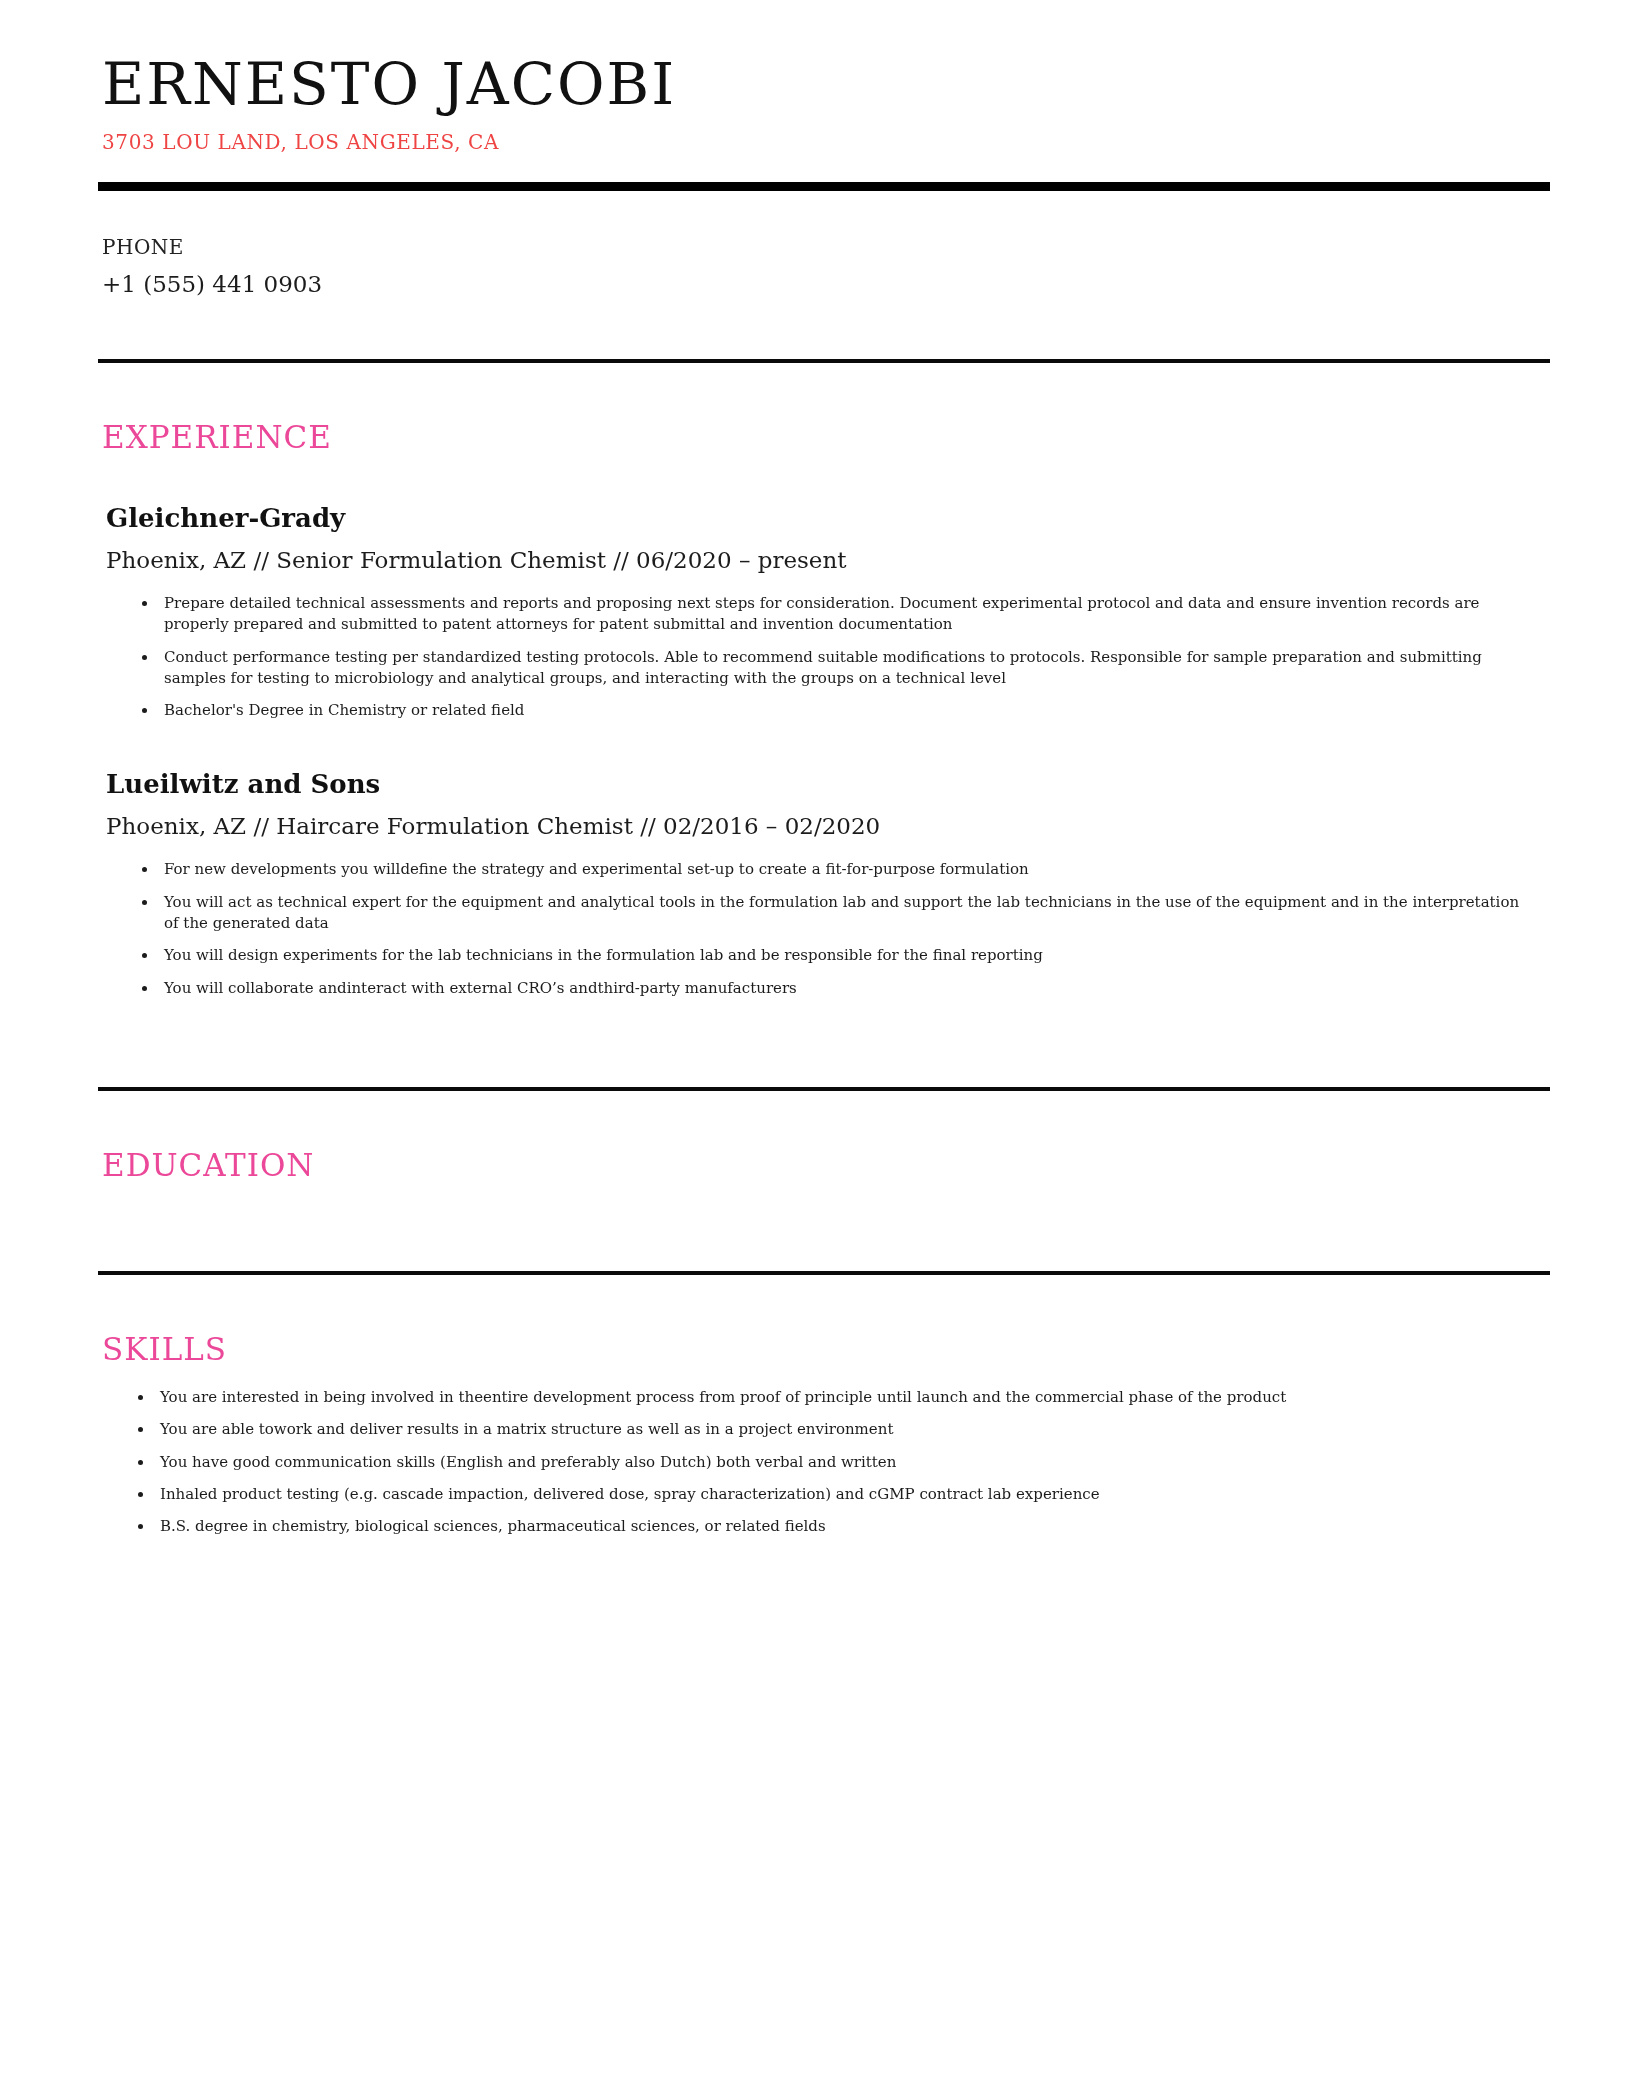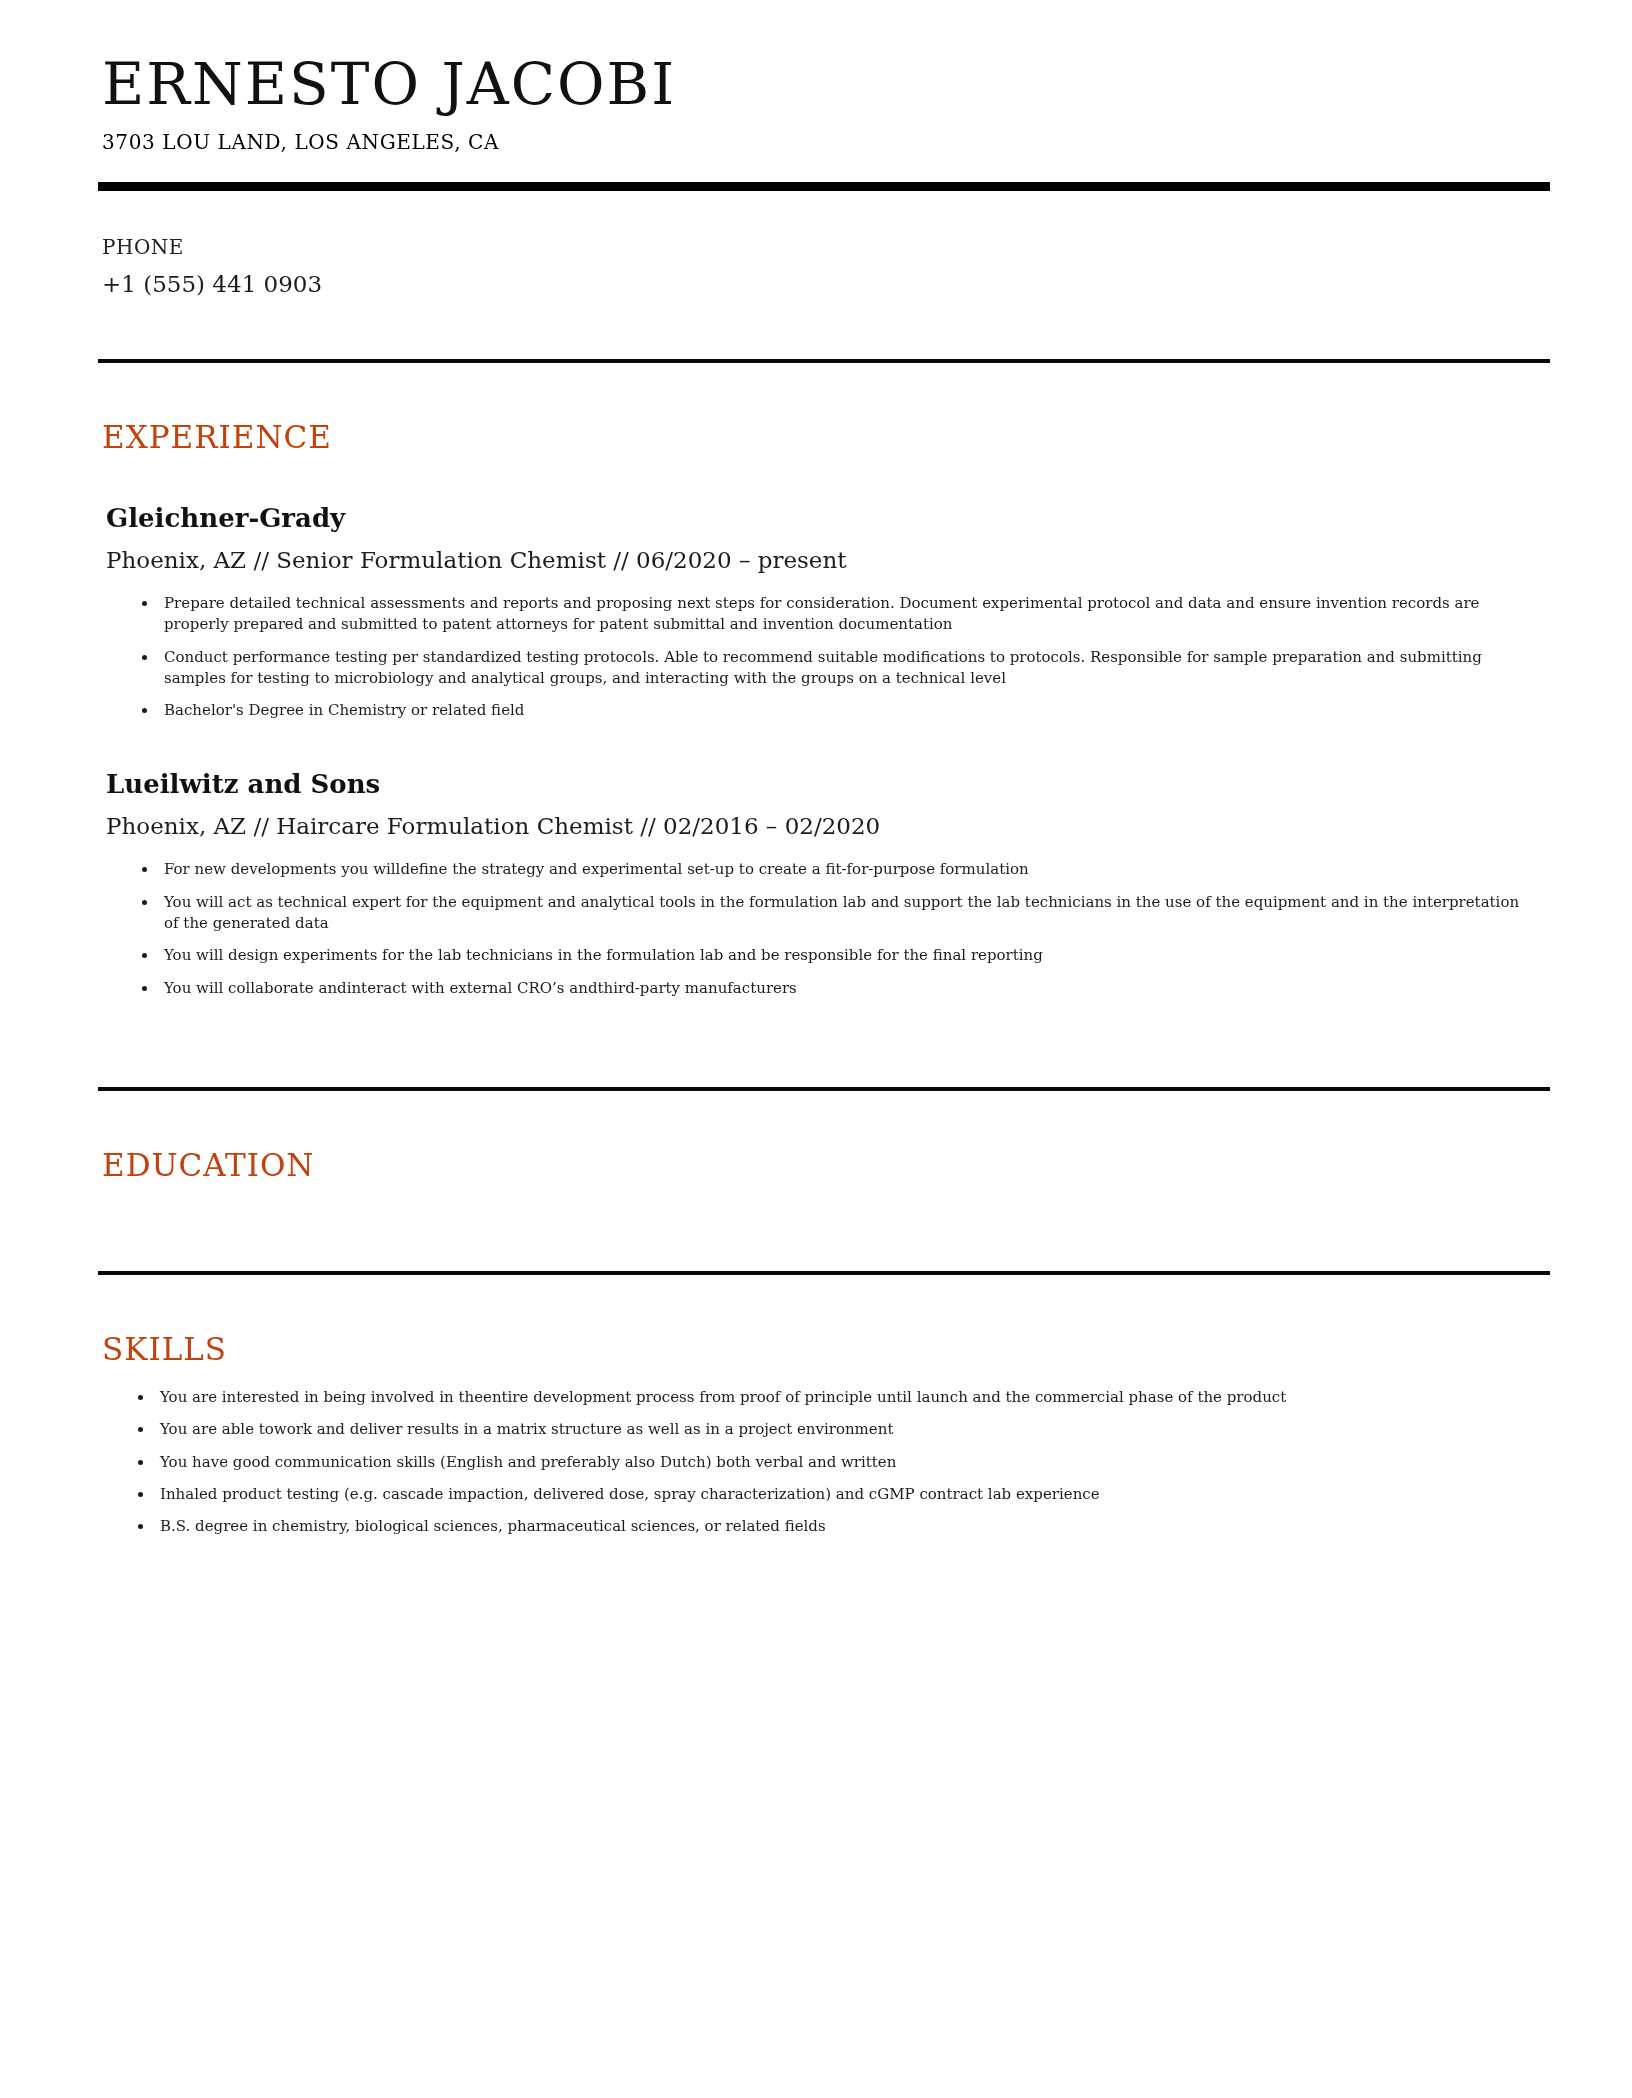--- a/index.html
+++ b/index.html
@@ -16,21 +16,21 @@
   .name {
     font-size: 58px;
     font-weight: 400;
     letter-spacing: 2px;
     color: #111;
   }
   .address {
     margin-top: 12px;
     font-size: 20px;
     letter-spacing: 0.6px;
-    color: #000000;
+    color: #ef4444;
   }
   .rule-thick {
     border: none;
     height: 9px;
     background: #000;
     margin-top: 28px;
   }
   .rule-thin {
     border: none;
     height: 4px;
@@ -42,21 +42,21 @@
   .contact-label { font-size: 20px; letter-spacing: 0.5px; color: #222; }
   .contact-value { margin-top: 12px; font-size: 23px; }
   .contact-divider { margin-top: 62px; }
 
   
   .section-title {
     margin-top: 56px;
     font-size: 31px;
     font-weight: 400;
     letter-spacing: 1px;
-    color: #c2410c;
+    color: #ec4899;
   }
   .job { margin-top: 48px; }
   .job-company, .school-name {
     font-size: 26px;
     font-weight: 700;
     color: #111;
   }
   .job-meta { margin-top: 14px; font-size: 23px; }
   ul.bullets {
     margin-top: 20px;

